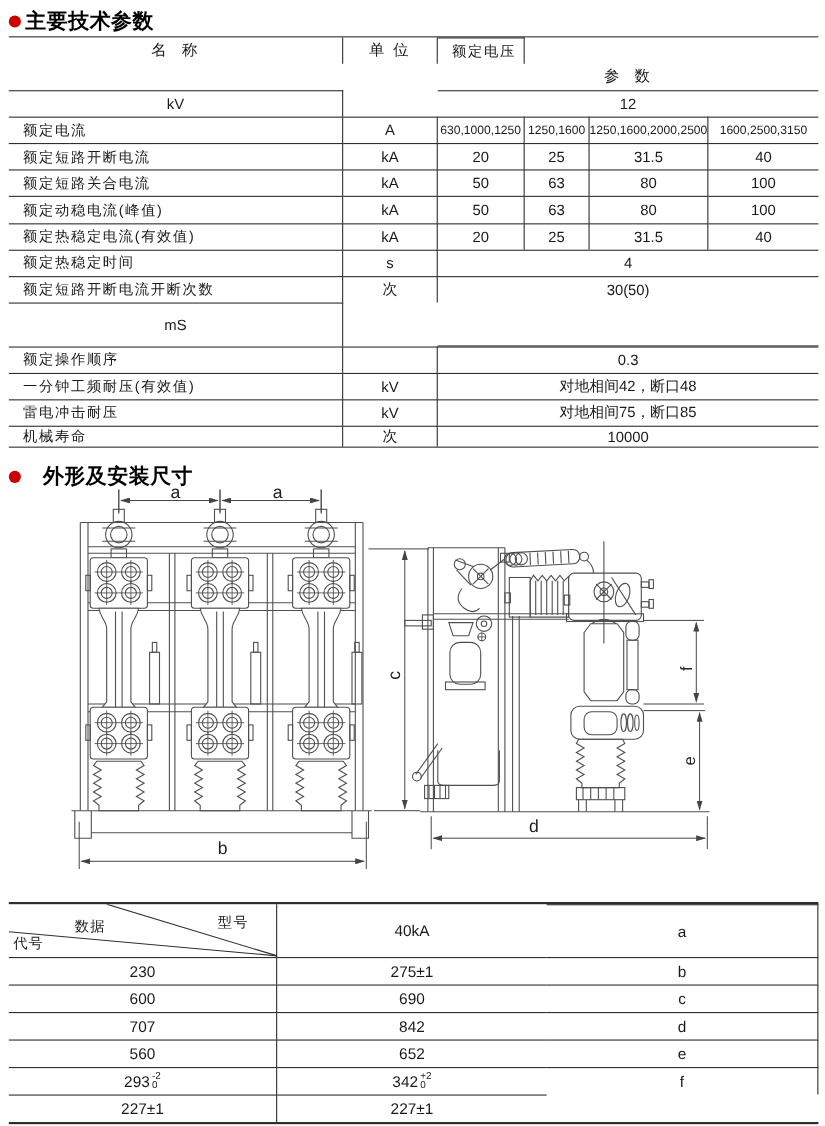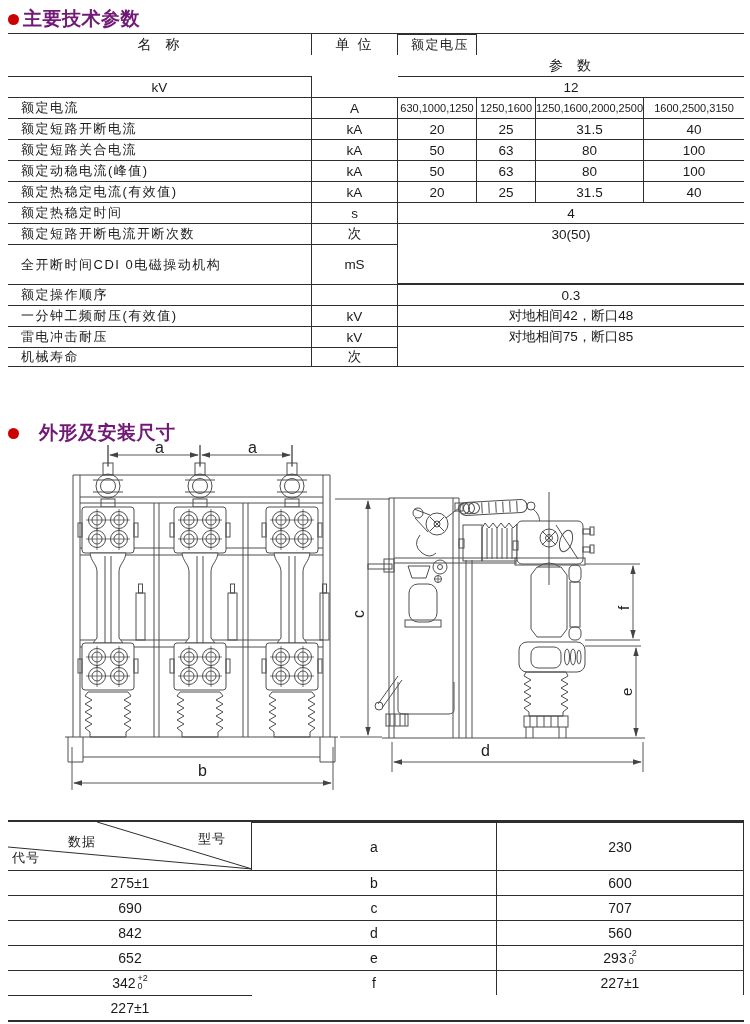--- a/index.html
+++ b/index.html
@@ -1,22 +1,22 @@
 <!DOCTYPE html>
 <html><head>
 <meta charset="utf-8">
 <style>
   * { margin:0; padding:0; box-sizing:border-box; }
   body { width:750px; height:1024px; position:relative; background:#fff;
          font-family:"Liberation Sans","DejaVu Sans",sans-serif; color:#1a1a1a; }
   .sec-title { position:absolute; left:8px; display:flex; align-items:center; gap:4px;
-               font-size:19px; font-weight:bold; color:#701a75; letter-spacing:0.5px; }
+               font-size:19px; font-weight:bold; color:#000000; letter-spacing:0.5px; }
   .bullet { width:11px; height:11px; border-radius:50%; display:inline-block; }
   
-  #t1 { position:absolute; left:8px; top:33px; width:736px; height:334px;
+  #t1 { position:absolute; left:8px; top:33px; width:736px; height:374px;
         display:grid; grid-template-columns:304px 86px 79px 59px 108px 100px;
         grid-template-rows:repeat(14, 1fr);
         border-top:1.5px solid #2e2e2e; border-bottom:1.5px solid #2e2e2e; }
   #t1 .c { display:flex; align-items:center; justify-content:center;
            font-size:13.5px; overflow:hidden; white-space:pre; }
   #t1 .c.bt { border-top:1px solid #2e2e2e; }
   #t1 .c.br { border-right:1px solid #2e2e2e; }
   #t1 .name { justify-content:flex-start; padding-left:13px; font-size:13px; letter-spacing:1.5px; }
   #t1 .hdr { font-size:14px; letter-spacing:2px; }
   #t1 .small { font-size:11px; letter-spacing:0; }
@@ -81,34 +81,34 @@
     <div class="c bt br">20</div>
     <div class="c bt br">25</div>
     <div class="c bt br">31.5</div>
     <div class="c bt">40</div>
     <div class="c name bt br">额定热稳定时间</div>
     <div class="c bt br">s</div>
     <div class="c bt" style="grid-column: 3 / 7;">4</div>
     <div class="c name bt br">额定短路开断电流开断次数</div>
     <div class="c bt br">次</div>
     <div class="c bt" style="grid-column: 3 / 7;">30(50)</div>
-    <div class="c name bt br">全开断时间CDI 0电磁操动机构</div>
     <div class="c bt br">mS</div>
     <div class="c bt" style="grid-column: 3 / 7; margin-top: 39px;">&lt;80</div>
     <div class="c name bt br">额定操作顺序</div>
     <div class="c bt br"></div>
     <div class="c bt" style="grid-column: 3 / 7;">0.3</div>
     <div class="c name bt br">一分钟工频耐压(有效值)</div>
     <div class="c bt br">kV</div>
     <div class="c bt" style="grid-column: 3 / 7;">对地相间42，断口48</div>
     <div class="c name bt br">雷电冲击耐压</div>
     <div class="c bt br">kV</div>
     <div class="c bt" style="grid-column: 3 / 7;">对地相间75，断口85</div>
     <div class="c name bt br">机械寿命</div>
     <div class="c bt br">次</div>
+    <div class="c bt" style="grid-column: 3 / 7;">10000</div>
   </div>
 
 <div class="sec-title" style="top:420px;gap:20px;">
   <span class="bullet" style="background: rgb(204, 0, 0);"></span>
   <span>外形及安装尺寸</span>
 </div>
 
 <svg id="drawing" style="position:absolute; left:0; top:440px;" width="750" height="370" viewBox="0 440 750 370" fill="none" stroke="#4f4f4f" stroke-width="1">
   <defs>
     <marker id="arr" viewBox="0 0 10 6" refX="9" refY="3" markerWidth="10" markerHeight="6" orient="auto-start-reverse">
@@ -447,20 +447,21 @@
 <div id="t2">
     <div class="c br corner">
       <svg width="244" height="48" style="position:absolute;left:0;top:0" stroke="#2e2e2e" stroke-width="1">
         <line x1="89" y1="0" x2="244" y2="47"></line>
         <line x1="0" y1="25" x2="244" y2="47"></line>
       </svg>
       <span class="lab-top">数据</span>
       <span class="lab-right">型号</span>
       <span class="lab-left">代号</span>
     </div>
+    <div class="c ">40kA</div>
     <div class="c bt br">a</div>
     <div class="c bt br">230</div>
     <div class="c bt ">275±1</div>
     <div class="c bt br">b</div>
     <div class="c bt br">600</div>
     <div class="c bt ">690</div>
     <div class="c bt br">c</div>
     <div class="c bt br">707</div>
     <div class="c bt ">842</div>
     <div class="c bt br">d</div>

